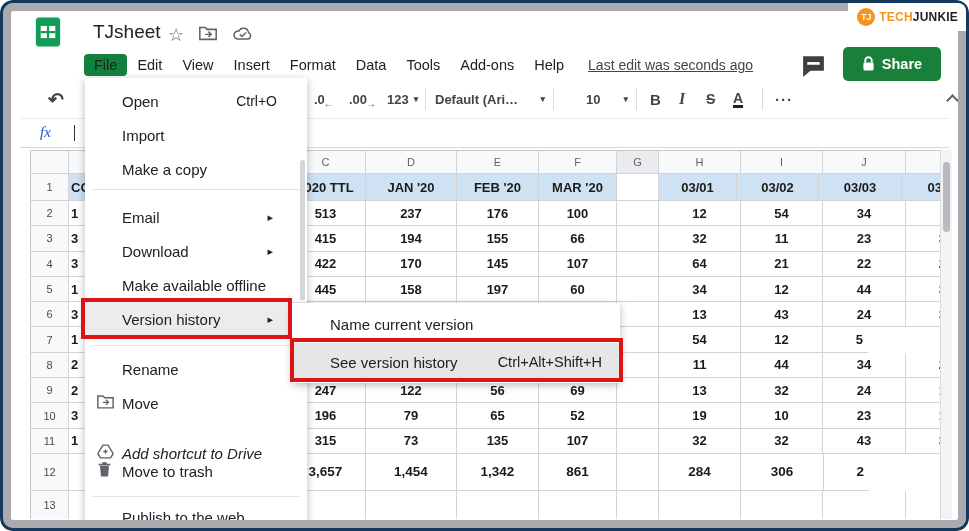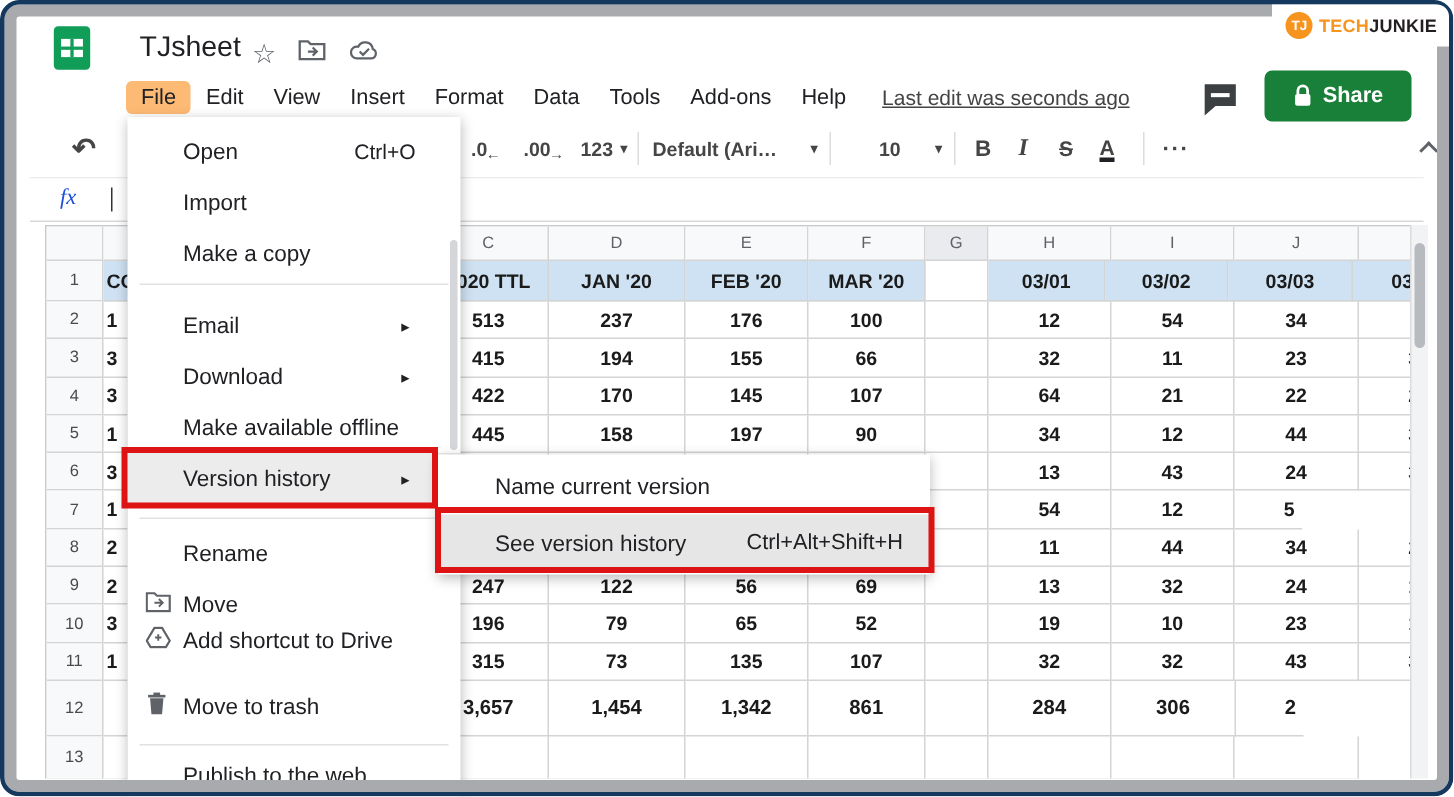--- a/index.html
+++ b/index.html
@@ -17,21 +17,21 @@
   .tj-text{font-size:12px;font-weight:bold;letter-spacing:.2px;}
   .tj-tech{color:#f7941e;} .tj-junkie{color:#231f20;}
   
   .sheet-logo{position:absolute;left:33px;top:15px;}
   .doc-title{position:absolute;left:93px;top:21px;font-size:19px;color:#202124;font-weight:500;}
   .title-icons{position:absolute;left:168px;top:24px;display:flex;gap:14px;align-items:center;color:#5f6368;}
   .star{font-size:18px;color:#5f6368;}
   
   .menubar{position:absolute;left:84px;top:52px;height:26px;display:flex;align-items:center;gap:0;z-index:2;}
   .menubar .mi{padding:3px 10px;font-size:14.5px;color:#202124;border-radius:4px;cursor:default;}
-  .menubar .mi.active{background:#fdba74;}
+  .menubar .mi.active{background:#15803d;}
   .last-edit{margin-left:14px;font-size:14px;color:#444;text-decoration:underline;}
   .comment-btn{position:absolute;left:800px;top:53px;z-index:2;}
   .share-btn{position:absolute;left:843px;top:47px;width:98px;height:34px;background:#188038;border-radius:5px;
              display:flex;align-items:center;justify-content:center;gap:7px;color:#fff;font-size:14.5px;font-weight:bold;z-index:2;}
   
   .toolbar{position:absolute;left:20px;top:80px;width:929px;height:39px;background:#fff;border-bottom:1px solid #ebebeb;z-index:1;}
   .tbi{position:absolute;top:0;height:38px;display:flex;align-items:center;color:#454545;font-size:13px;font-weight:bold;}
   .tbsep{position:absolute;top:8px;width:1px;height:22px;background:#dadce0;}
   .caret{font-size:9px;color:#454545;margin-left:5px;}
   .dec-arrow{font-size:10px;position:relative;top:4px;margin-left:-1px;}
@@ -261,21 +261,21 @@
         <div class="cell num" style="width: 83px;">22</div>
         <div class="cell num kcol" style="width: 45px;">2</div>
       </div>
       <div class="grow" style="height: 25.3px;">
         <div class="cell rnum" style="width: 38px;">5</div>
         <div class="cell sliver num" style="width: 17px;">1</div>
         <div class="cell " style="width: 200px;"></div>
         <div class="cell num" style="width: 80px;">445</div>
         <div class="cell num" style="width: 91px;">158</div>
         <div class="cell num" style="width: 82px;">197</div>
-        <div class="cell num" style="width: 78px;">90</div>
+        <div class="cell num" style="width: 78px;">60</div>
         <div class="cell num" style="width: 42px;"></div>
         <div class="cell num" style="width: 82px;">34</div>
         <div class="cell num" style="width: 82px;">12</div>
         <div class="cell num" style="width: 83px;">44</div>
         <div class="cell num kcol" style="width: 45px;">3</div>
       </div>
       <div class="grow" style="height: 25.3px;">
         <div class="cell rnum" style="width: 38px;">6</div>
         <div class="cell sliver num" style="width: 17px;">3</div>
         <div class="cell " style="width: 200px;"></div>
@@ -422,21 +422,21 @@
       <div class="fm-row" style="top: 274px;">
         <span class="lbl">Rename</span>
       </div>
       <div class="fm-row" style="top: 308px;">
         <span class="fm-icon"><svg width="17" height="15" viewBox="0 0 20 17">
             <path d="M1 2 h6 l2 2 h10 v12 h-18 z" fill="none" stroke="#5f6368" stroke-width="1.7"></path>
             <path d="M7 9.5 h6 M10.5 6.5 l3 3 -3 3" fill="none" stroke="#5f6368" stroke-width="1.5"></path>
           </svg></span>
         <span class="lbl">Move</span>
       </div>
-      <div class="fm-row" style="top: 332px;">
+      <div class="fm-row" style="top: 358px; font-style: italic;">
         <span class="fm-icon"><svg width="17" height="15" viewBox="0 0 20 17">
             <path d="M7 1 h6 l6 10 -3 5 H4 l-3-5 z" fill="none" stroke="#5f6368" stroke-width="1.7"></path>
             <path d="M10 6 v5 M7.5 8.5 h5" stroke="#5f6368" stroke-width="1.5"></path>
           </svg></span>
         <span class="lbl">Add shortcut to Drive</span>
       </div>
       <div class="fm-row" style="top: 376px;">
         <span class="fm-icon"><svg width="15" height="16" viewBox="0 0 16 18">
             <path d="M3 5 h10 l-1 12 h-8 z" fill="#5f6368"></path>
             <rect x="1.5" y="2.5" width="13" height="2" fill="#5f6368"></rect>

